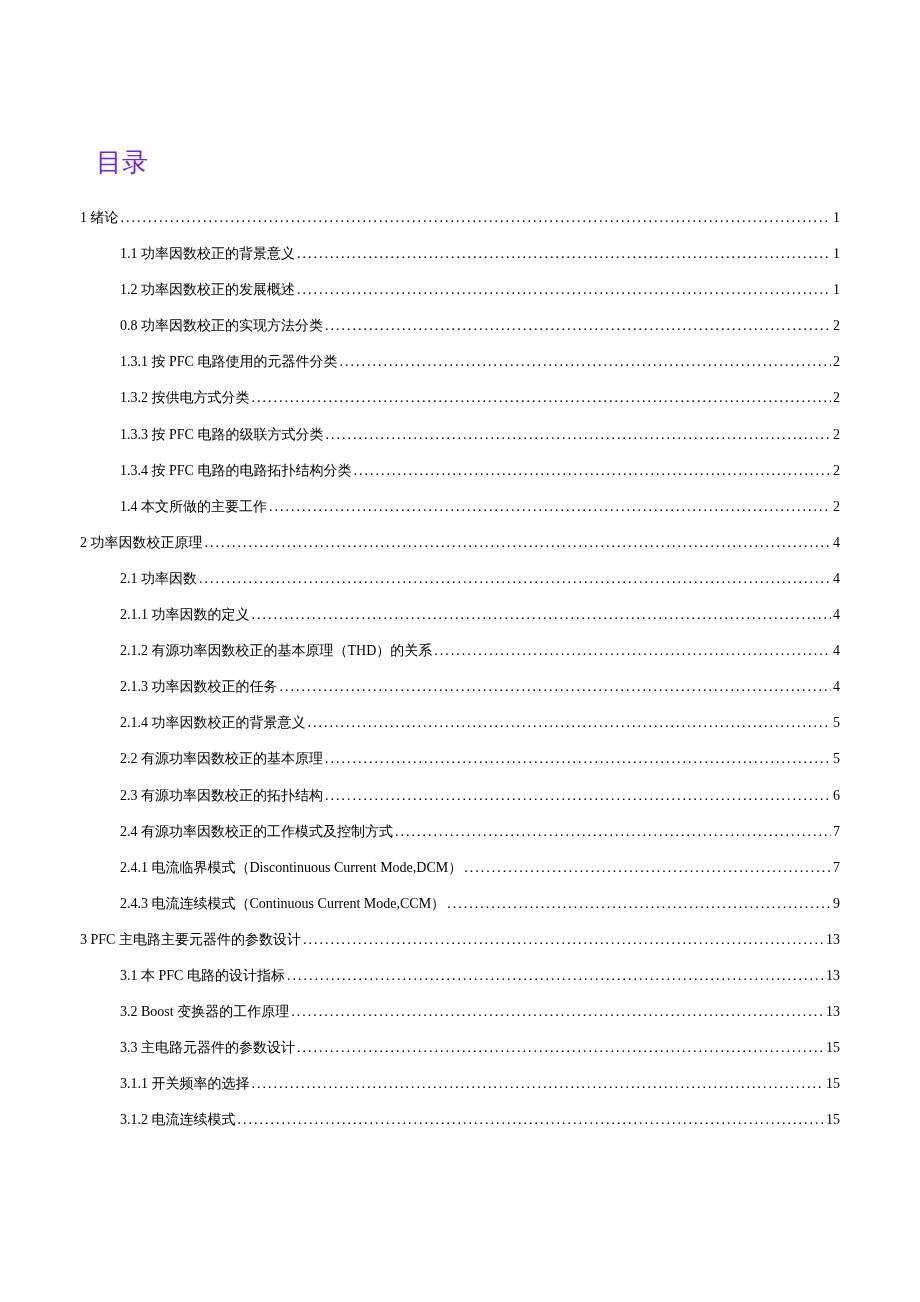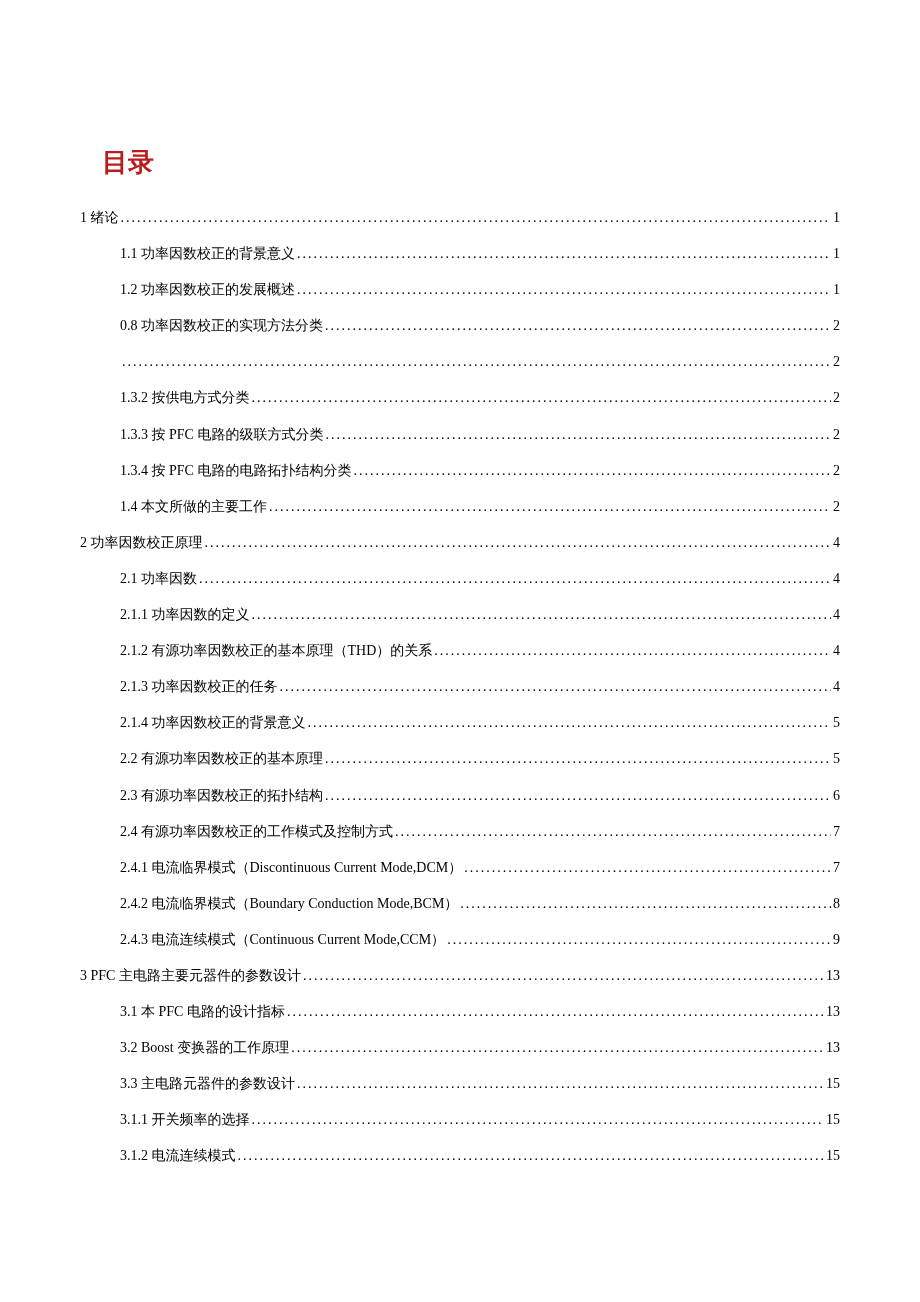--- a/index.html
+++ b/index.html
@@ -7,23 +7,23 @@
     width: 920px;
     height: 1302px;
     background: #ffffff;
     font-family: "SimSun", "宋体", "Times New Roman", serif;
     padding: 145px 80px 60px 80px;
     color: #000000;
   }
   .toc-title {
     font-family: "SimHei", "黑体", sans-serif;
     font-size: 26px;
-    color: #b91c1c;
-    font-weight: bold;
-    margin-left: 22px;
+    color: #6d28d9;
+    font-weight: normal;
+    margin-left: 16px;
     margin-bottom: 28px;
   }
   .toc-list {
     list-style: none;
   }
   .toc-row {
     display: flex;
     align-items: baseline;
     font-size: 14px;
     line-height: 1.4;
@@ -70,20 +70,21 @@
       <span class="toc-text">1.2  功率因数校正的发展概述</span>
       <span class="toc-leader"></span>
       <span class="toc-page">1</span>
     </li>
     <li class="toc-row level-1">
       <span class="toc-text">0.8 功率因数校正的实现方法分类</span>
       <span class="toc-leader"></span>
       <span class="toc-page">2</span>
     </li>
     <li class="toc-row level-1">
+      <span class="toc-text">1.3.1 按 PFC 电路使用的元器件分类</span>
       <span class="toc-leader"></span>
       <span class="toc-page">2</span>
     </li>
     <li class="toc-row level-1">
       <span class="toc-text">1.3.2  按供电方式分类</span>
       <span class="toc-leader"></span>
       <span class="toc-page">2</span>
     </li>
     <li class="toc-row level-1">
       <span class="toc-text">1.3.3  按 PFC 电路的级联方式分类</span>
@@ -144,25 +145,20 @@
       <span class="toc-text">2.4  有源功率因数校正的工作模式及控制方式</span>
       <span class="toc-leader"></span>
       <span class="toc-page">7</span>
     </li>
     <li class="toc-row level-1">
       <span class="toc-text">2.4.1 电流临界模式（Discontinuous Current Mode,DCM）</span>
       <span class="toc-leader"></span>
       <span class="toc-page">7</span>
     </li>
     <li class="toc-row level-1">
-      <span class="toc-text">2.4.2 电流临界模式（Boundary Conduction Mode,BCM）</span>
-      <span class="toc-leader"></span>
-      <span class="toc-page">8</span>
-    </li>
-    <li class="toc-row level-1">
       <span class="toc-text">2.4.3 电流连续模式（Continuous Current Mode,CCM）</span>
       <span class="toc-leader"></span>
       <span class="toc-page">9</span>
     </li>
     <li class="toc-row level-0">
       <span class="toc-text">3 PFC 主电路主要元器件的参数设计</span>
       <span class="toc-leader"></span>
       <span class="toc-page">13</span>
     </li>
     <li class="toc-row level-1">

